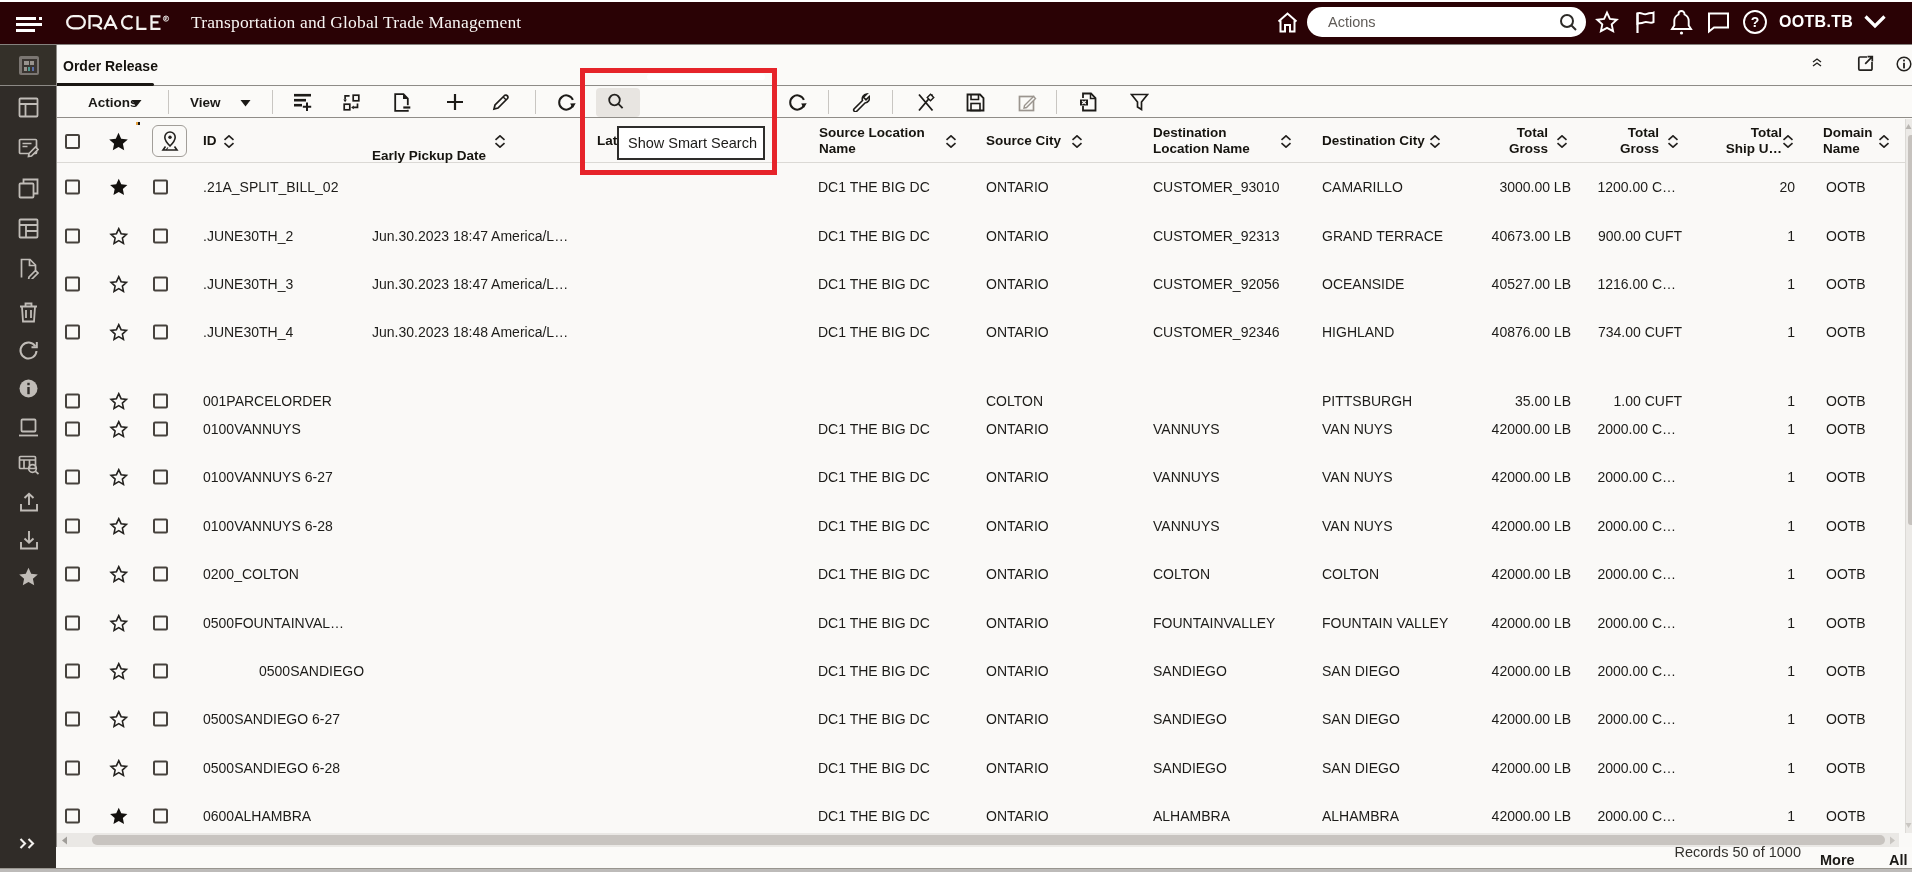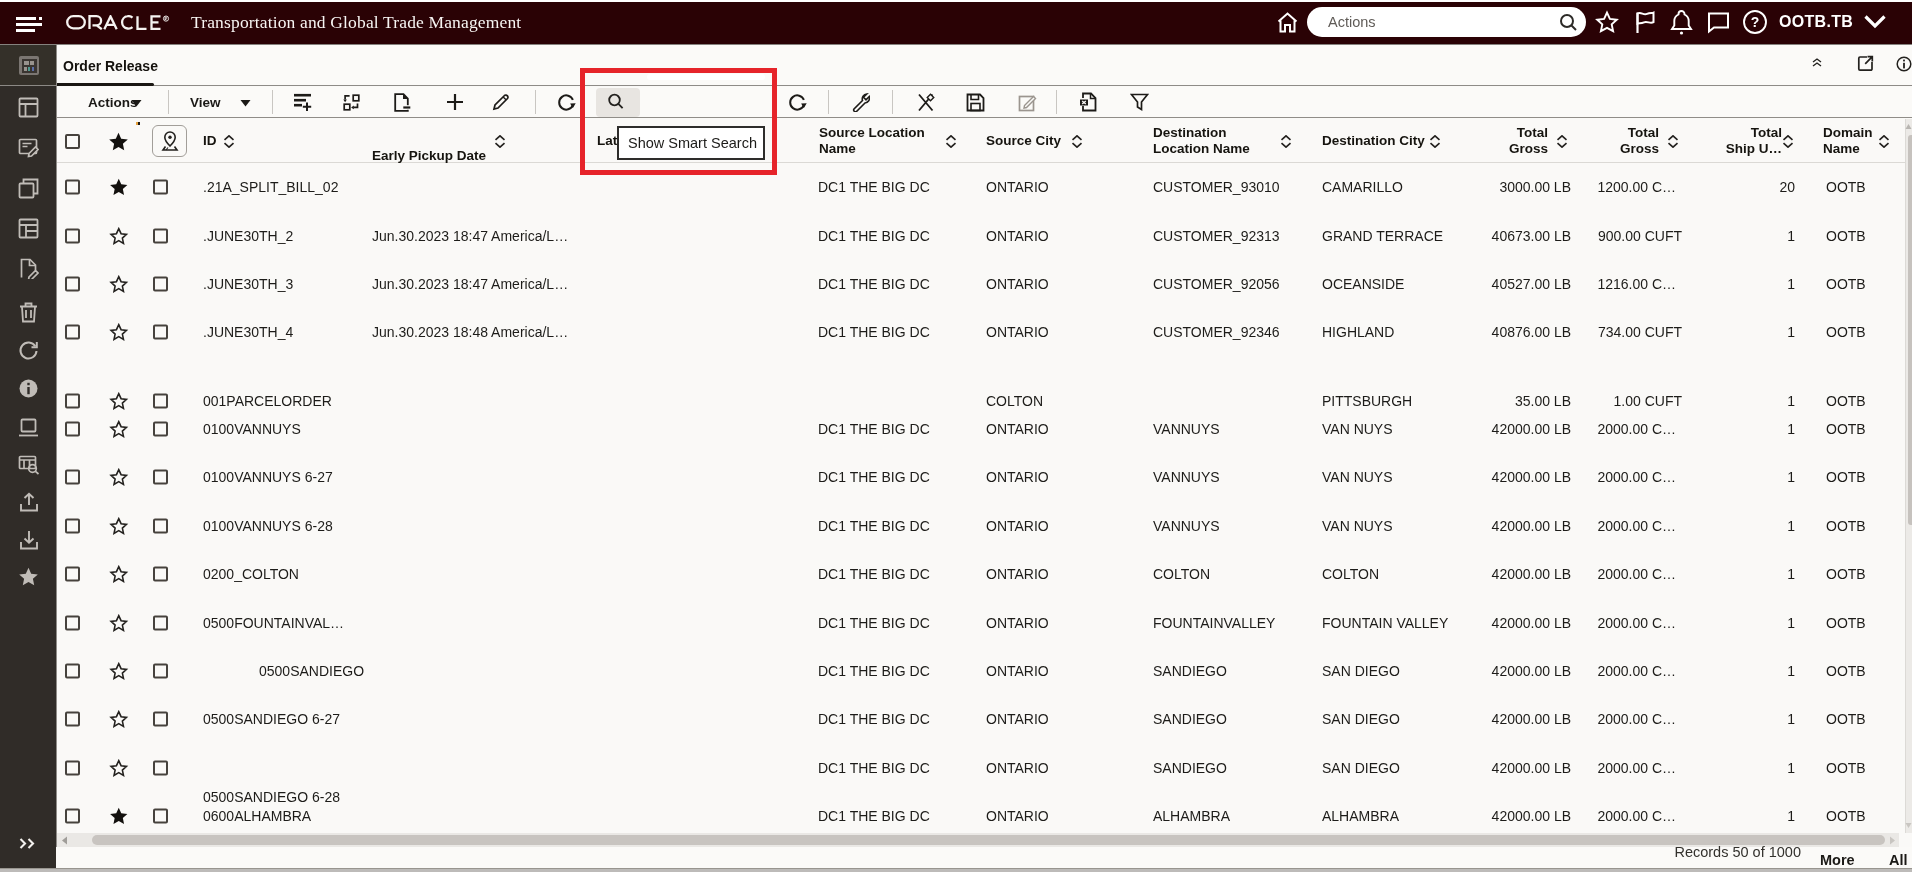--- a/index.html
+++ b/index.html
@@ -589,21 +589,21 @@
     <div class="c" style="right:223px;">2000.00 C…</div>
     <div class="c" style="right:104px;">1</div>
     <div class="c" style="left:1769px;">OOTB</div>
   </div>
 <div class="row" style="top:743.5px;">
     <div class="cb" style="left:7.5px;"></div>
     <svg class="abs" style="left:52px;top:15px;" width="19.5" height="18.6" viewBox="0 0 21 20">
       <path d="M10.5 1.8 L13 7.2 L18.8 7.9 L14.4 11.9 L15.6 17.7 L10.5 14.7 L5.4 17.7 L6.6 11.9 L2.2 7.9 L8 7.2 Z" fill="none" stroke="#23211e" stroke-width="1.7"></path>
     </svg>
     <div class="cb" style="left:95.5px;"></div>
-    <div class="c" style="left:146px;margin-top:29px;">0500SANDIEGO 6-28</div>
+    <div class="c" style="left:146px;">0500SANDIEGO 6-28</div>
     <div class="c" style="left:761px;">DC1 THE BIG DC</div>
     <div class="c" style="left:929px;">ONTARIO</div>
     <div class="c" style="left:1096px;">SANDIEGO</div>
     <div class="c" style="left:1265px;">SAN DIEGO</div>
     <div class="c" style="right:328px;">42000.00 LB</div>
     <div class="c" style="right:223px;">2000.00 C…</div>
     <div class="c" style="right:104px;">1</div>
     <div class="c" style="left:1769px;">OOTB</div>
   </div>
 <div class="row" style="top:791.9px;">

